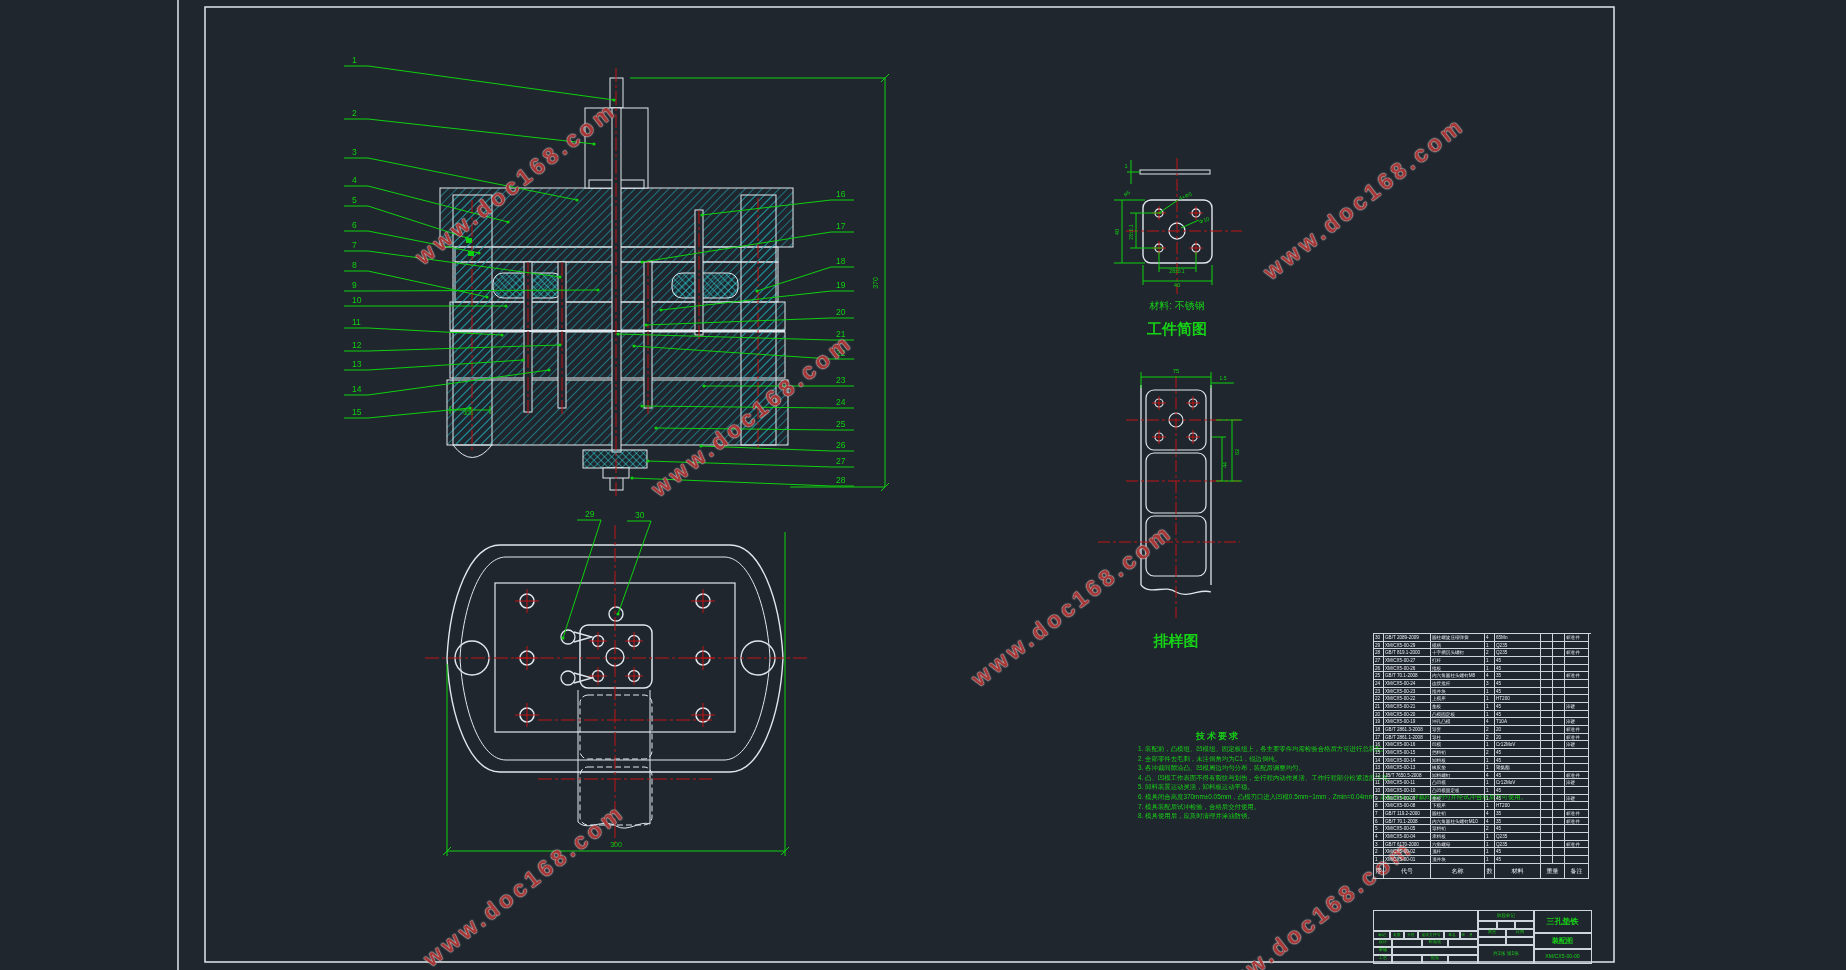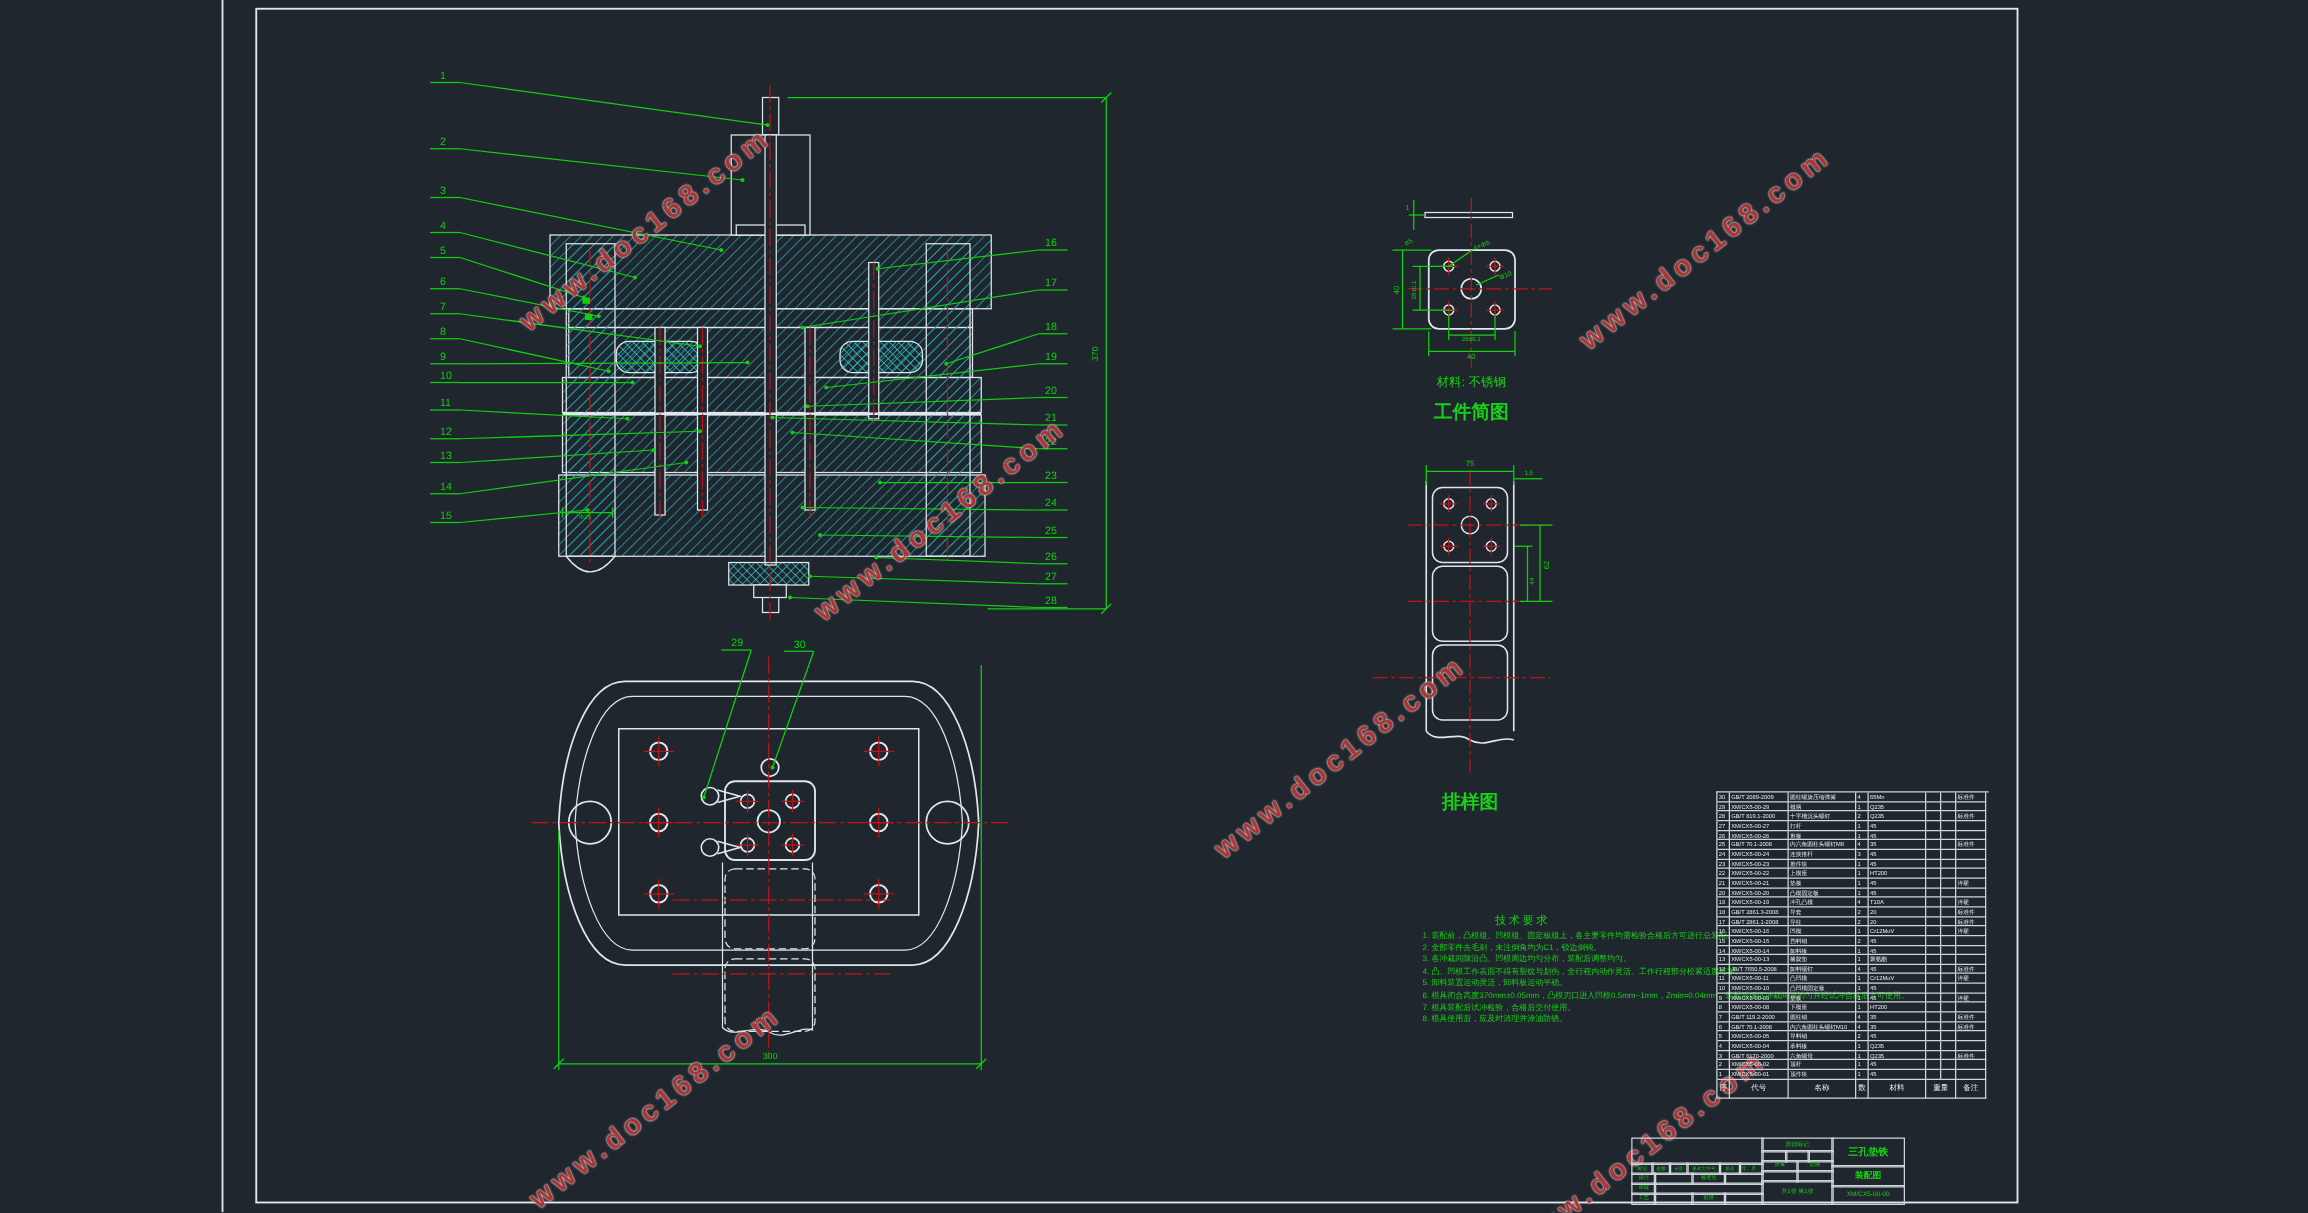--- a/index.html
+++ b/index.html
@@ -4,33 +4,33 @@
 <style>
   html,body{margin:0;padding:0;background:#20262e;}
   #stage{position:relative;width:1846px;height:970px;background:#20262e;overflow:hidden;
          font-family:"Liberation Sans",sans-serif;}
   svg text{font-family:"Liberation Sans",sans-serif;}
   .wm{position:absolute;font-weight:bold;font-size:23px;letter-spacing:4px;color:#a83838;
       text-shadow:0 0 1px #e8e8e8,0 0 2px #cfcfcf;white-space:nowrap;pointer-events:none;}
   
   #techreq{position:absolute;left:1138px;top:744px;color:#16d216;}
   #techreq .tr-line{font-size:6.4px;line-height:9.6px;white-space:nowrap;}
-  #tr-title{position:absolute;left:1196px;top:730px;color:#16d216;font-size:9px;font-weight:normal;
+  #tr-title{position:absolute;left:1196px;top:730px;color:#16d216;font-size:9px;font-weight:bold;
             letter-spacing:2px;}
   
   #bom{position:absolute;left:1373px;top:633px;width:217px;border-left:1px solid #cdd6db;
        border-top:1px solid #cdd6db;color:#e8eef2;}
   .bom-row{display:grid;grid-template-columns:10px 47px 54px 10px 46px 12px 12px 24px;height:7.66px;}
   .bom-cell{border-right:1px solid #cdd6db;border-bottom:1px solid #cdd6db;font-size:4.6px;
             line-height:7.4px;overflow:hidden;white-space:nowrap;padding-left:1px;}
   #bom-header{display:grid;grid-template-columns:10px 47px 54px 10px 46px 24px 24px;height:15px;}
   #bom-header div{border-right:1px solid #cdd6db;border-bottom:1px solid #cdd6db;font-size:6px;
             text-align:center;line-height:15px;overflow:hidden;color:#e8eef2;}
   
-  #tblock{position:absolute;left:1305px;top:910px;width:218px;height:52px;color:#e8eef2;}
+  #tblock{position:absolute;left:1373px;top:910px;width:218px;height:52px;color:#e8eef2;}
   .tb-cell{position:absolute;border-right:1px solid #cdd6db;border-bottom:1px solid #cdd6db;
            border-top:1px solid #cdd6db;border-left:1px solid #cdd6db;overflow:hidden;
            font-size:4.2px;line-height:1.6;text-align:center;}
   .tb-green{color:#16d216;}
 </style>
 </head>
 <body>
 
 <div id="stage">
 

